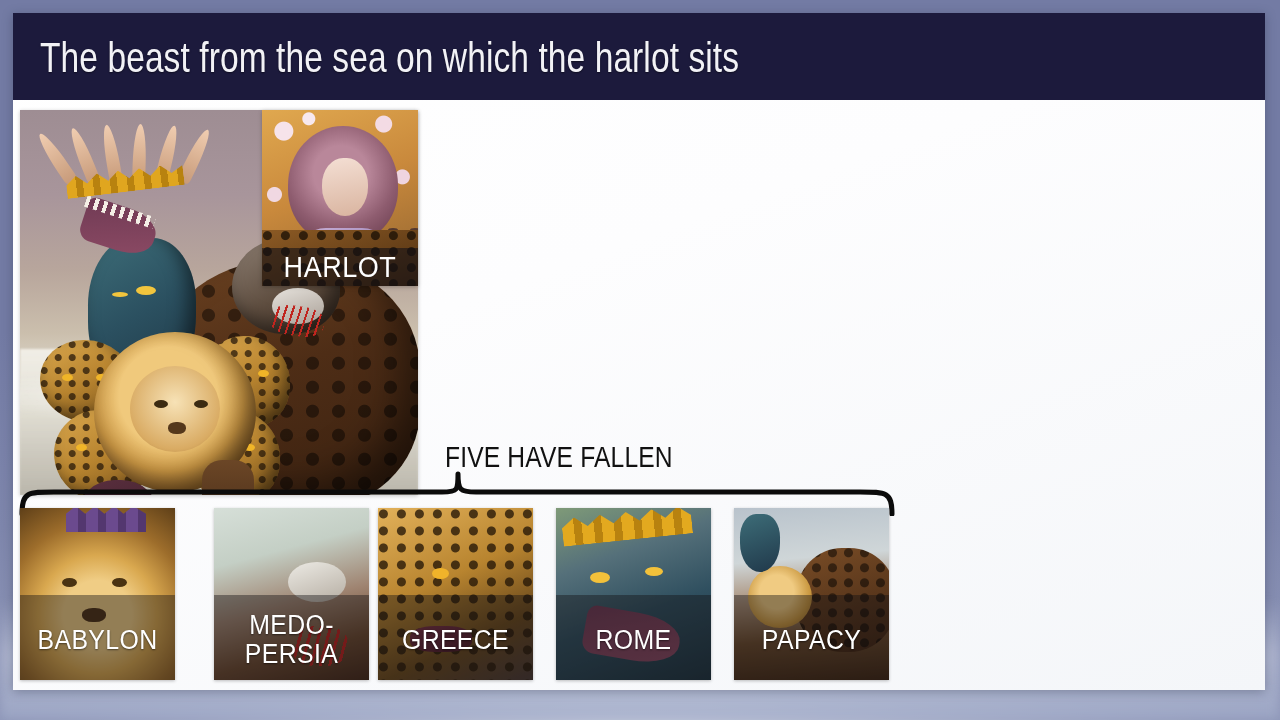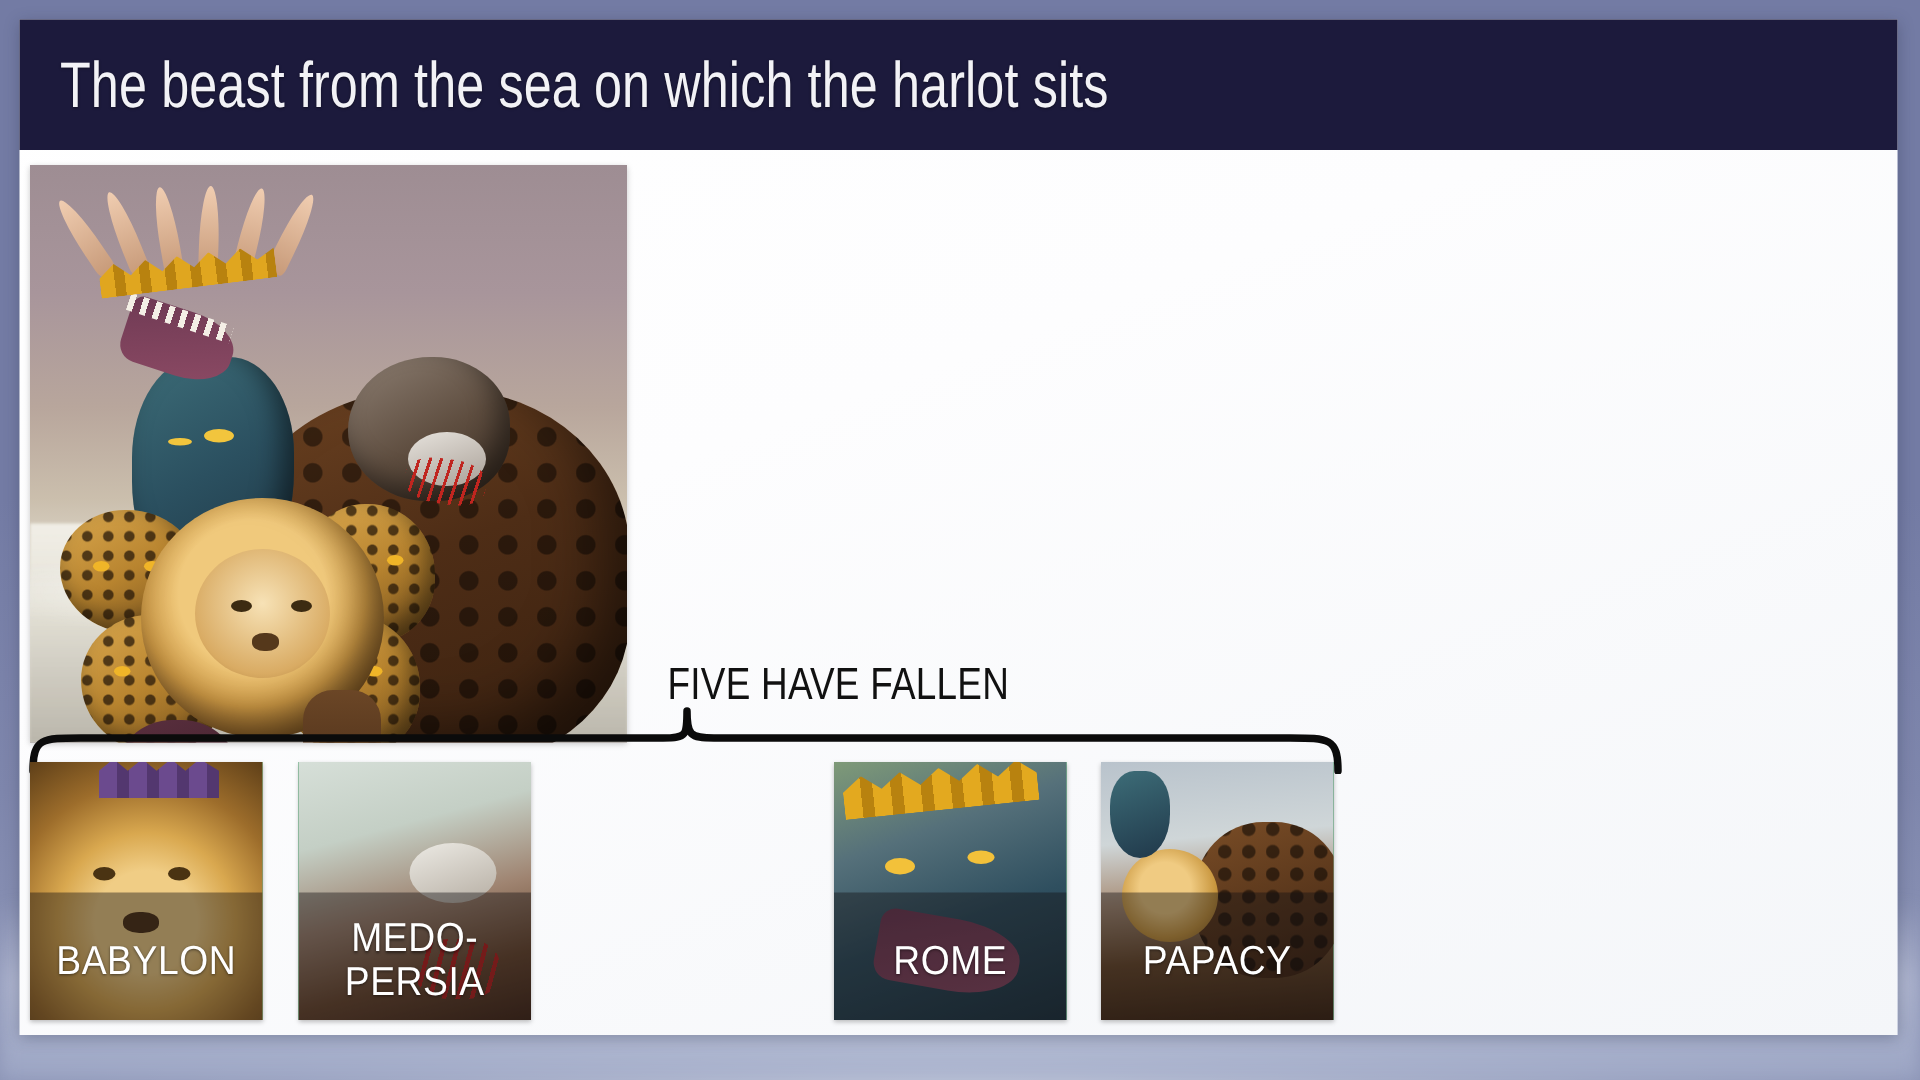--- a/index.html
+++ b/index.html
@@ -246,21 +246,21 @@
   }
 
   
   .strip{
     position:absolute;left:20px;top:508px;width:1240px;height:173px;
   }
   .thumb{
     position:absolute;top:0;width:155px;height:172px;
     overflow:hidden;
     box-shadow:0 1px 3px rgba(0,0,0,.25);
-    background:#15803d;
+    background:#000000;
   }
   .thumb .art{position:absolute;inset:0;}
   .thumb .band{
     position:absolute;left:0;right:0;top:87px;bottom:0;
     background:rgba(18,16,20,.42);
   }
   .thumb .lbl{
     position:absolute;left:0;right:0;top:92px;bottom:0;
     display:flex;flex-direction:column;align-items:center;justify-content:center;
     color:#fff;font-size:27px;line-height:29px;font-stretch:condensed;
@@ -361,20 +361,32 @@
     <div class="lion">
       <div class="face">
         <div class="eye"></div>
         <div class="nose"></div>
       </div>
     </div>
     <div class="paw"></div>
     <div class="leg"></div>
   </div>
 
+  <div class="harlot">
+    <div class="blossom"></div>
+    <div class="hair"></div>
+    <div class="face">
+      <div class="eyes"></div>
+      <div class="lips"></div>
+    </div>
+    <div class="dress"></div>
+    <div class="fur"></div>
+    <div class="harlot-band"></div>
+    <div class="harlot-label">HARLOT</div>
+  </div>
 
   <div class="caption">FIVE HAVE FALLEN</div>
 
   <svg class="brace" viewBox="0 0 890 46" preserveAspectRatio="none">
     <path d="M8 44 C8 22, 14 22, 40 22 L428 22 C444 22, 444 20, 444 4 C444 20, 446 22, 462 22 L846 22 C872 22, 878 22, 878 44" fill="none" stroke="#0b0b0b" stroke-width="5" stroke-linecap="round" stroke-linejoin="round"></path>
   </svg>
 
   <div class="strip">
 
     <div class="thumb" style="left:0px">
@@ -382,32 +394,42 @@
         <div class="crown"></div>
           <div class="eye"></div>
           <div class="nose"></div>
       </div>
       <div class="band"></div>
       <div class="lbl">
         <span>BABYLON</span>
       </div>
     </div>
 
-    <div class="thumb" style="left:179px">
+    <div class="thumb" style="left:194px">
       <div class="art art-bear">
         <div class="snout"></div>
           <div class="ribbon"></div>
       </div>
       <div class="band"></div>
       <div class="lbl two">
         <span>MEDO-</span>
         <span>PERSIA</span>
       </div>
     </div>
 
+    <div class="thumb" style="left:358px">
+      <div class="art art-leopard">
+        <div class="eye"></div>
+          <div class="mouth"></div>
+      </div>
+      <div class="band"></div>
+      <div class="lbl">
+        <span>GREECE</span>
+      </div>
+    </div>
 
     <div class="thumb" style="left:714px">
       <div class="art art-beast">
         <div class="bear"></div>
           <div class="lion"></div>
           <div class="dragon"></div>
       </div>
       <div class="band"></div>
       <div class="lbl">
         <span>PAPACY</span>

